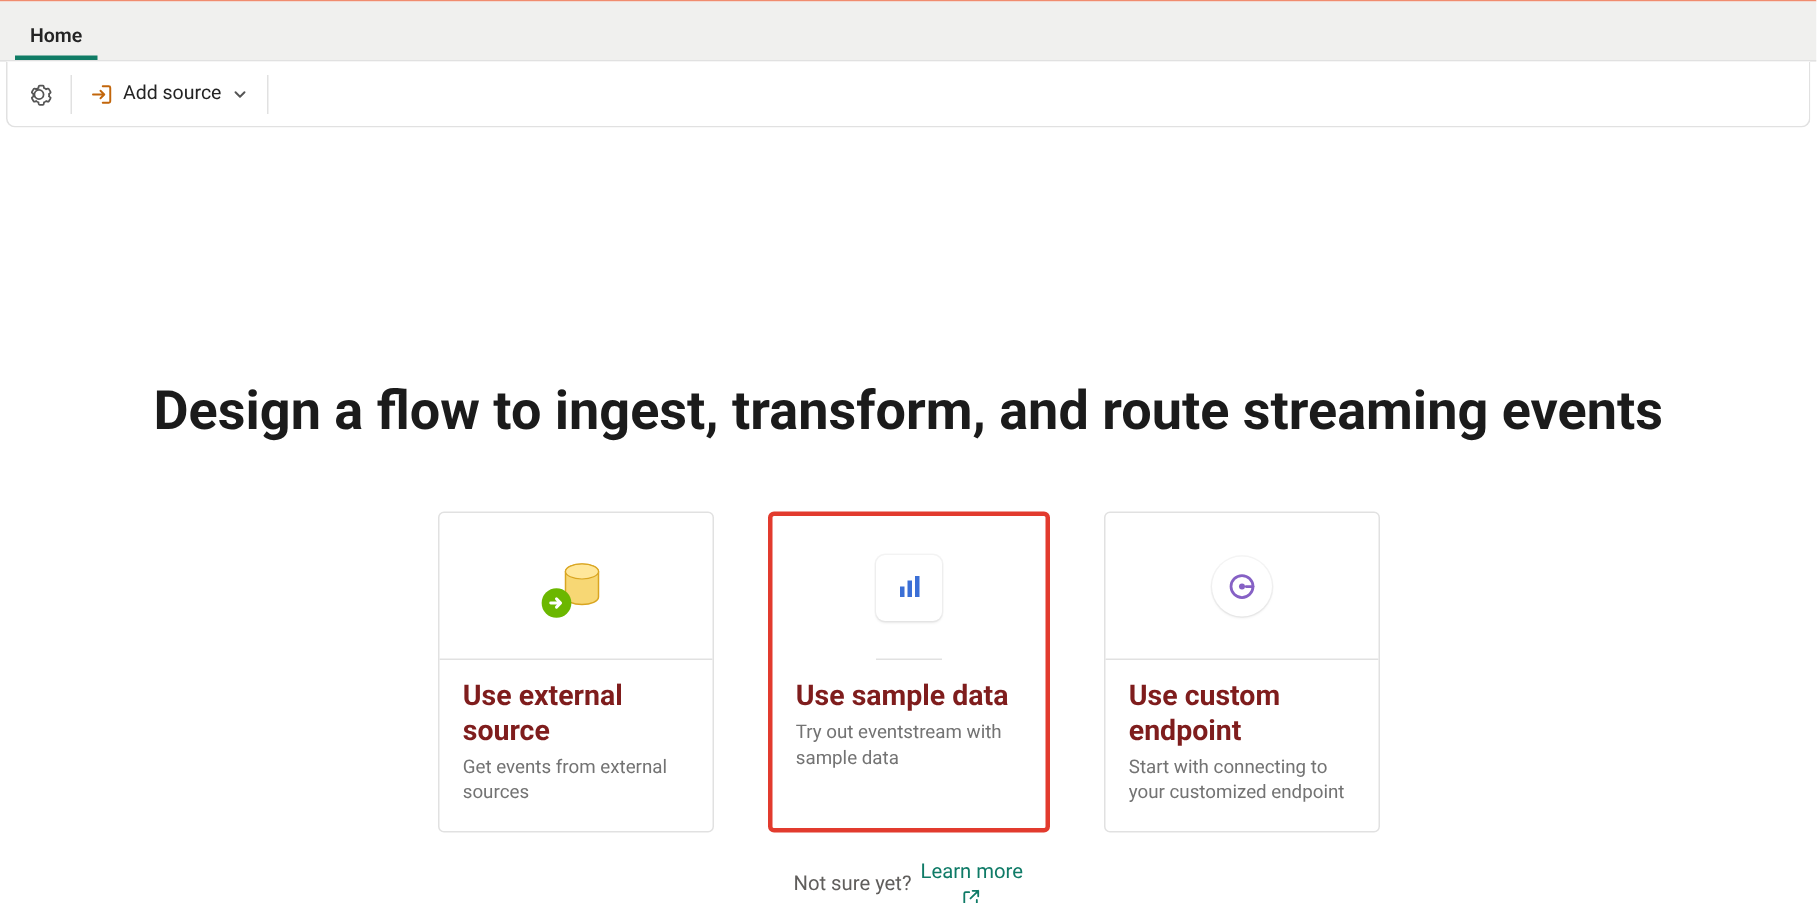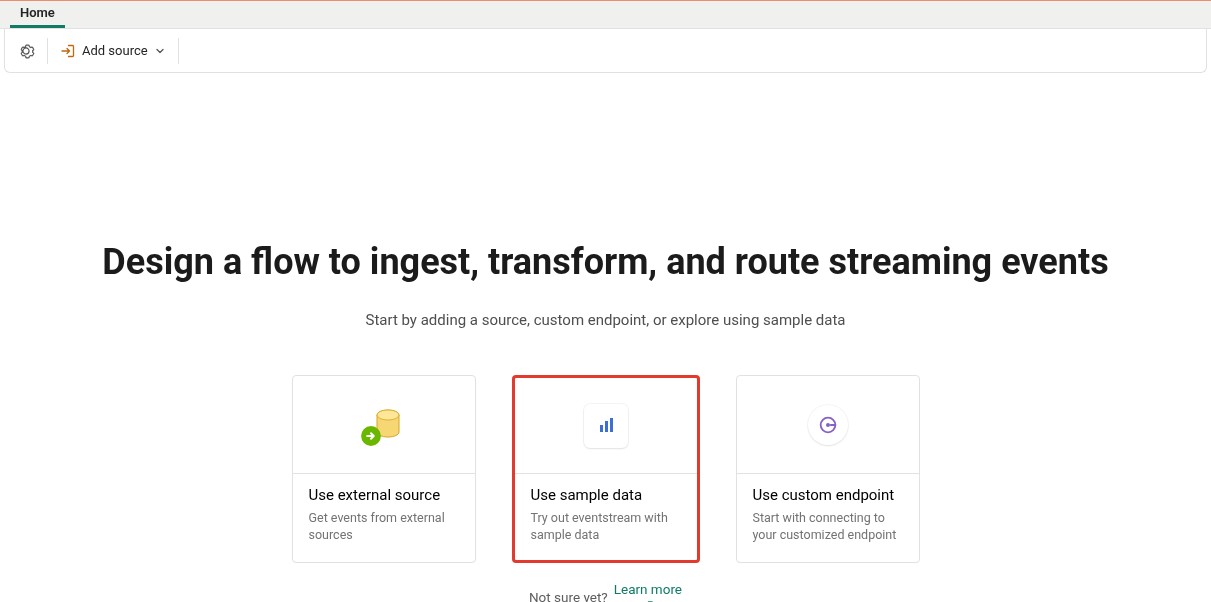--- a/index.html
+++ b/index.html
@@ -13,21 +13,21 @@
     overflow: hidden;
   }
   .top-accent {
     height: 1px;
     background: #f08c6e;
   }
   .ribbon-tabs {
     background: #f0f0ee;
     border-bottom: 1px solid #e1e1e1;
     padding-left: 10px;
-    height: 28px;
+    height: 40px;
     display: flex;
     align-items: flex-end;
   }
   .ribbon-tab {
     padding: 6px 10px 5px 10px;
     font-size: 13px;
     font-weight: 600;
     color: #242424;
     border-bottom: 3px solid #107c65;
     cursor: pointer;
@@ -91,20 +91,21 @@
     border: 1px solid #e1e1e1;
     border-radius: 4px;
     background: #ffffff;
     cursor: pointer;
     display: flex;
     flex-direction: column;
   }
   .card.highlight {
     border: 3px solid #e23b2e;
     width: 188px;
+    align-items: center;
   }
   .card-top {
     height: 98px;
     display: flex;
     align-items: center;
     justify-content: center;
     border-bottom: 1px solid #e1e1e1;
   }
   .card.highlight .card-top { height: 96px; }
   .icon-tile {
@@ -114,23 +115,23 @@
     display: flex;
     align-items: center;
     justify-content: center;
     box-shadow: 0 1px 2px rgba(0,0,0,0.08), 0 0 0 1px rgba(0,0,0,0.04);
     background: #ffffff;
   }
   .card-body {
     padding: 12px 16px 16px 16px;
   }
   .card-title {
-    font-size: 15px;
-    font-weight: 400;
-    color: #000000;
+    font-size: 19px;
+    font-weight: 700;
+    color: #7f1d1d;
     margin-bottom: 6px;
   }
   .card-desc {
     font-size: 12.5px;
     color: #737373;
     line-height: 1.35;
   }
   .footer-help {
     margin-top: 18px;
     font-size: 13.5px;
@@ -173,21 +174,20 @@
     <span>Add source</span>
     <svg class="chev-svg" viewBox="0 0 12 12">
       <path fill="none" stroke="#555" stroke-width="1.3" stroke-linecap="round" stroke-linejoin="round" d="m3 4.5 3 3 3-3"></path>
     </svg>
   </div>
   <div class="toolbar-sep"></div>
 </div>
 
 <div class="hero">
   <div class="hero-title">Design a flow to ingest, transform, and route streaming events</div>
-  <div class="hero-sub">Start by adding a source, custom endpoint, or explore using sample data</div>
 
   <div class="cards">
 
     <div class="card">
       <div class="card-top">
         <span style="position:relative;width:48px;height:48px;display:inline-block;">
           <svg viewBox="0 0 48 48" style="width:48px;height:48px;">
             <ellipse cx="28" cy="14" rx="11" ry="5" fill="#f5c33b" stroke="#d9a520" stroke-width="1"></ellipse>
             <path d="M17 14v17c0 2.8 4.9 5 11 5s11-2.2 11-5V14" fill="#f7d774" stroke="#d9a520" stroke-width="1"></path>
             <ellipse cx="28" cy="14" rx="11" ry="5" fill="#ffe79a" stroke="#d9a520" stroke-width="0.8"></ellipse>

